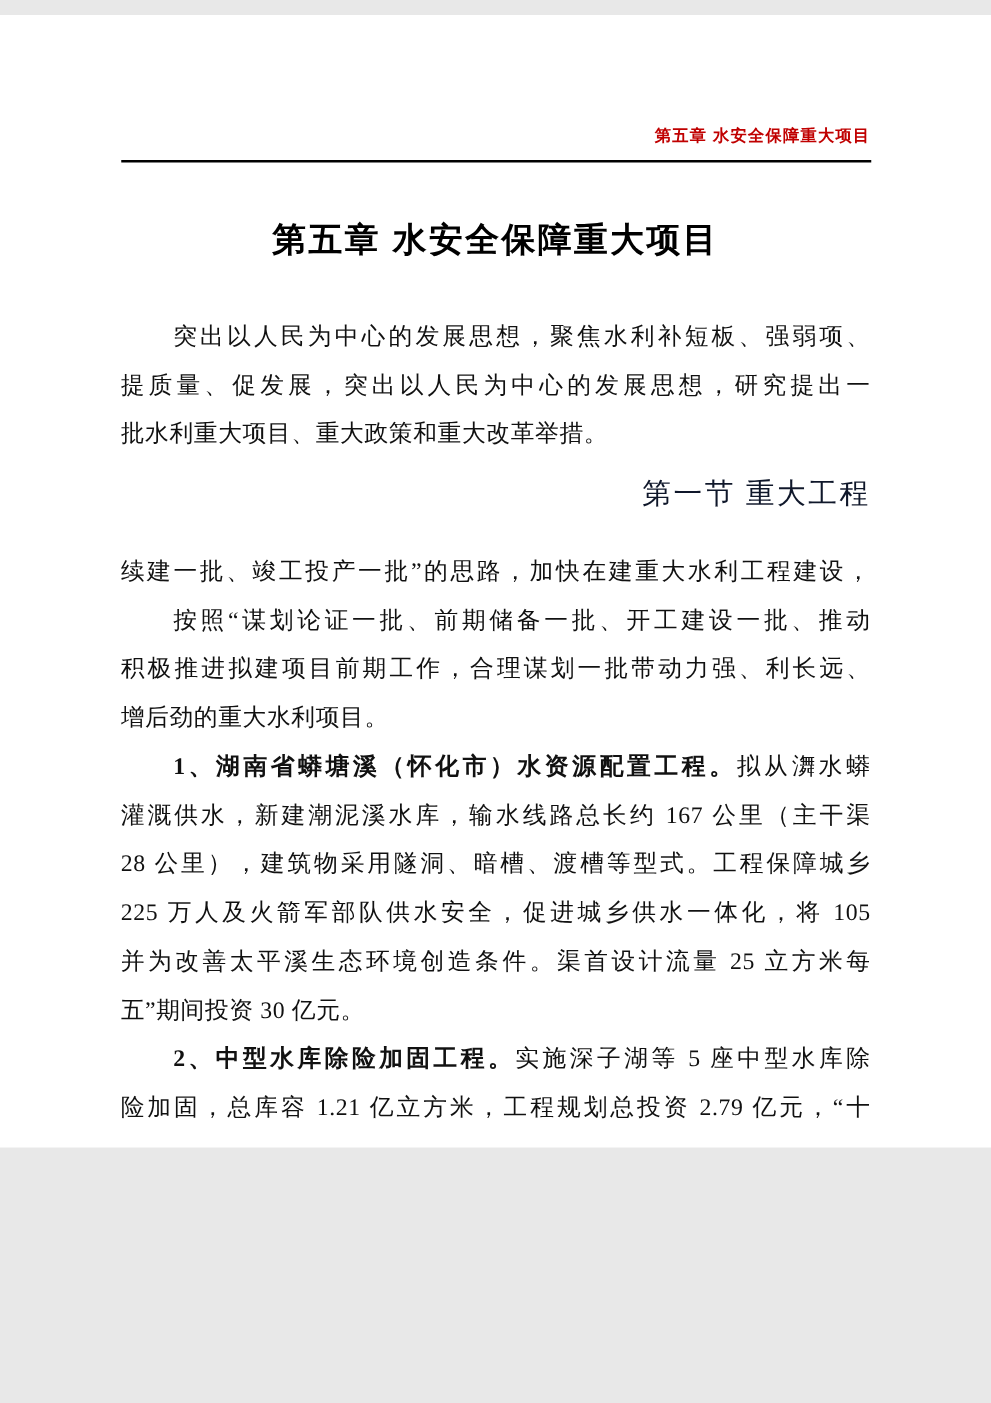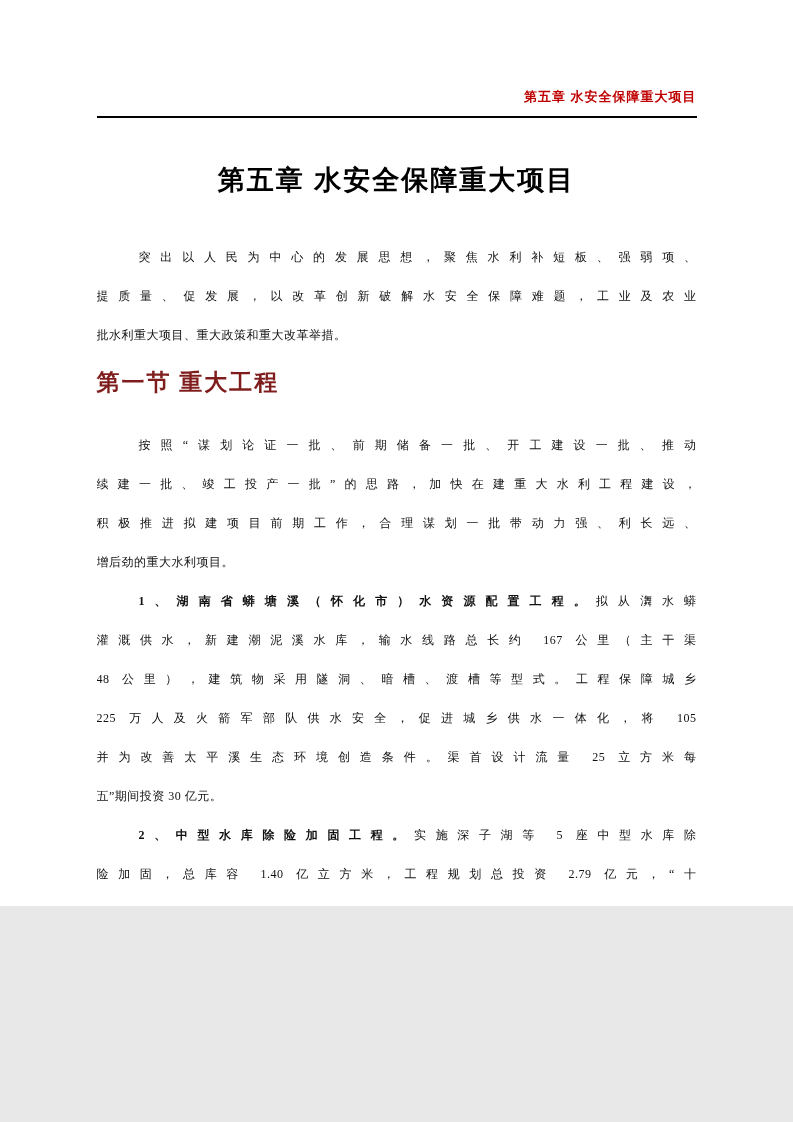--- a/index.html
+++ b/index.html
@@ -1,21 +1,21 @@
 <!DOCTYPE html>
 <html><head>
 <meta charset="utf-8">
 <style>
   * { margin: 0; padding: 0; box-sizing: border-box; }
   html, body { background: #e8e8e8; }
   .page {
     position: relative;
     width: 793px;
     height: 906px;
-    margin: 0 auto;
+    margin: 12px auto;
     background: #ffffff;
     font-family: "Liberation Serif", "DejaVu Serif", serif;
     color: #111111;
     overflow: hidden;
   }
   .content {
     width: 600px;
     margin: 0 auto;
   }
   .running-header {
@@ -36,38 +36,38 @@
     margin-top: 44px;
     text-align: center;
     font-family: "Liberation Sans", "DejaVu Sans", sans-serif;
     font-size: 27px;
     font-weight: bold;
     letter-spacing: 2px;
     color: #000000;
   }
   .body-block { margin-top: 40px; }
   .line {
-    font-size: 12px;
+    font-size: 19px;
     height: 39px;
     line-height: 39px;
     text-align: justify;
     text-align-last: justify;
     letter-spacing: 0.5px;
     overflow: hidden;
   }
   .line.first { text-indent: 42px; }
   .line.last { text-align-last: left; }
   .lead-bold { font-weight: bold; }
   .section-heading {
     padding: 12px 0 28px 0;
-    text-align: left;
+    text-align: right;
     font-size: 23px;
-    font-weight: bold;
+    font-weight: normal;
     letter-spacing: 2px;
-    color: #7f1d1d;
+    color: #0f172a;
   }
   .footer {
     margin-top: 12px;
     text-align: center;
     font-size: 13px;
     color: #222222;
   }
 </style>
 </head>
 <body>
@@ -76,47 +76,47 @@
   <div class="content">
 
     <div class="running-header" style="color: rgb(192, 0, 0);">第五章 水安全保障重大项目</div>
 
     <div class="header-rule" style="background: rgb(0, 0, 0);"></div>
 
     <h1 class="chapter-title">第五章 水安全保障重大项目</h1>
 
     <div class="body-block">
       <div class="line first">突出以人民为中心的发展思想，聚焦水利补短板、强弱项、</div>
-      <div class="line">提质量、促发展，以改革创新破解水安全保障难题，工业及农业</div>
+      <div class="line">提质量、促发展，突出以人民为中心的发展思想，研究提出一</div>
       <div class="line last">批水利重大项目、重大政策和重大改革举措。</div>
     </div>
 
     <div class="section-heading">第一节 重大工程</div>
 
     <div>
+      <div class="line">续建一批、竣工投产一批”的思路，加快在建重大水利工程建设，</div>
       <div class="line first">按照“谋划论证一批、前期储备一批、开工建设一批、推动</div>
-      <div class="line">续建一批、竣工投产一批”的思路，加快在建重大水利工程建设，</div>
       <div class="line">积极推进拟建项目前期工作，合理谋划一批带动力强、利长远、</div>
       <div class="line last">增后劲的重大水利项目。</div>
     </div>
 
     <div>
       <div class="line first">
         <span class="lead-bold">1、湖南省蟒塘溪（怀化市）水资源配置工程。</span><span>拟从㵲水蟒</span>
       </div>
       <div class="line">灌溉供水，新建潮泥溪水库，输水线路总长约 167 公里（主干渠</div>
-      <div class="line">48 公里），建筑物采用隧洞、暗槽、渡槽等型式。工程保障城乡</div>
+      <div class="line">28 公里），建筑物采用隧洞、暗槽、渡槽等型式。工程保障城乡</div>
       <div class="line">225 万人及火箭军部队供水安全，促进城乡供水一体化，将 105</div>
       <div class="line">并为改善太平溪生态环境创造条件。渠首设计流量 25 立方米每</div>
       <div class="line last">五”期间投资 30 亿元。</div>
     </div>
 
     <div>
       <div class="line first">
         <span class="lead-bold">2、中型水库除险加固工程。</span><span>实施深子湖等 5 座中型水库除</span>
       </div>
-      <div class="line">险加固，总库容 1.40 亿立方米，工程规划总投资 2.79 亿元，“十</div>
+      <div class="line">险加固，总库容 1.21 亿立方米，工程规划总投资 2.79 亿元，“十</div>
     </div>
 
     <div class="footer">47</div>
 
   </div>
 </div>
 
 </body></html>

